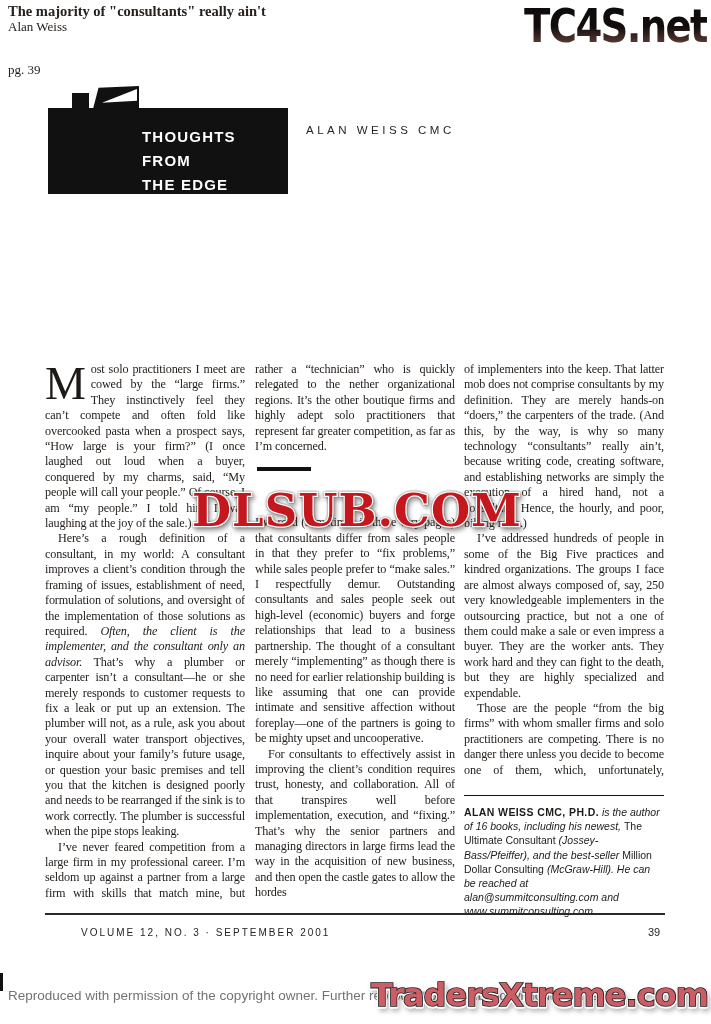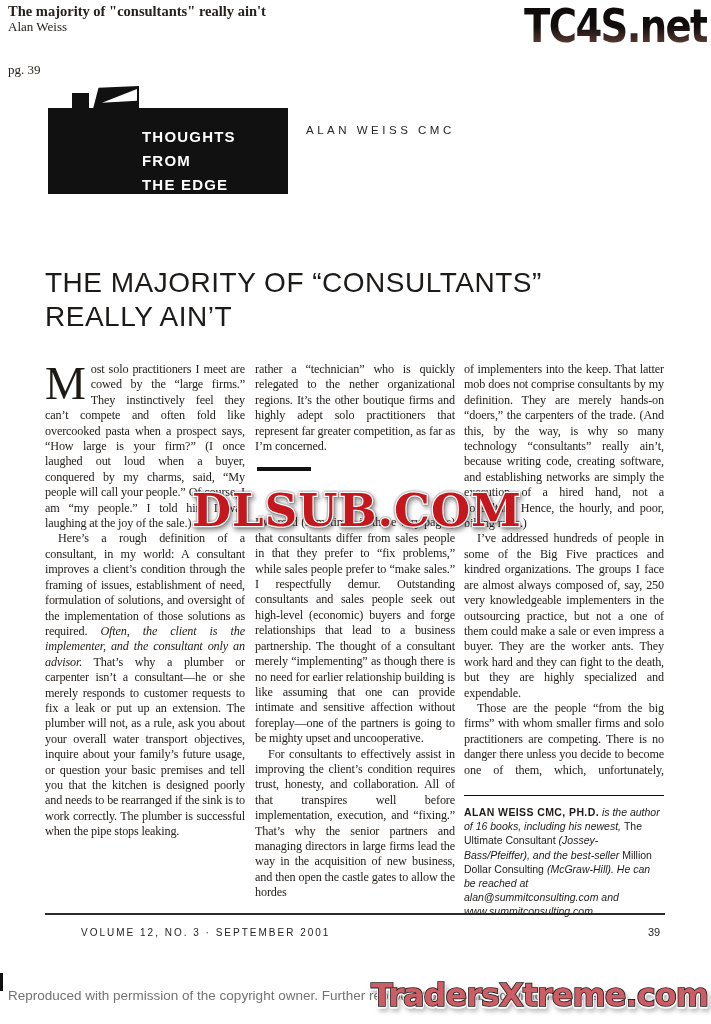--- a/index.html
+++ b/index.html
@@ -100,28 +100,25 @@
   <div class="flag-notch"></div>
   <div class="logo-box">
     <div class="lines">
       <div>THOUGHTS</div>
       <div>FROM</div>
       <div>THE EDGE</div>
     </div>
   </div>
   <div class="masthead-byline">ALAN WEISS CMC</div>
 
-  <div class="art-title">
-    <div>THE MAJORITY OF “CONSULTANTS”</div>
-    <div>REALLY AIN’T</div>
-  </div>
 
   <div class="col c1">
     <p><span class="dropcap">M</span><span>ost solo practitioners I meet are cowed by the “large firms.” They instinctively feel they can’t compete and often fold like overcooked pasta when a prospect says, “How large is your firm?” (I once laughed out loud when a buyer, conquered by my charms, said, “My people will call your people.” Of course, I am “my people.” I told him I was laughing at the joy of the sale.)</span></p>
     <p class="ind"><span>Here’s a rough definition of a consultant, in my world: A consultant improves a client’s condition through the framing of issues, establishment of need, formulation of solutions, and oversight of the implementation of those solutions as required. </span><span class="em">Often, the client is the implementer, and the consultant only an advisor.</span><span> That’s why a plumber or carpenter isn’t a consultant—he or she merely responds to customer requests to fix a leak or put up an extension. The plumber will not, as a rule, ask you about your overall water transport objectives, inquire about your family’s future usage, or question your basic premises and tell you that the kitchen is designed poorly and needs to be rearranged if the sink is to work correctly. The plumber is successful when the pipe stops leaking.</span></p>
+    <p class="ind cont">I’ve never feared competition from a large firm in my professional career. I’m seldom up against a partner from a large firm with skills that match mine, but</p>
   </div>
 
   <div class="col c2">
     <p>rather a “technician” who is quickly relegated to the nether organizational regions. It’s the other boutique firms and highly adept solo practitioners that represent far greater competition, as far as I’m concerned.</p>
     <div class="section-rule"></div>
     <div class="hidden-heading"></div>
     <p>I’ve read (sometimes in these very pages) that consultants differ from sales people in that they prefer to “fix problems,” while sales people prefer to “make sales.” I respectfully demur. Outstanding consultants and sales people seek out high-level (economic) buyers and forge relationships that lead to a business partnership. The thought of a consultant merely “implementing” as though there is no need for earlier relationship building is like assuming that one can provide intimate and sensitive affection without foreplay—one of the partners is going to be mighty upset and uncooperative.</p>
     <p class="ind cont">For consultants to effectively assist in improving the client’s condition requires trust, honesty, and collaboration. All of that transpires well before implementation, execution, and “fixing.” That’s why the senior partners and managing directors in large firms lead the way in the acquisition of new business, and then open the castle gates to allow the hordes</p>
   </div>
 

